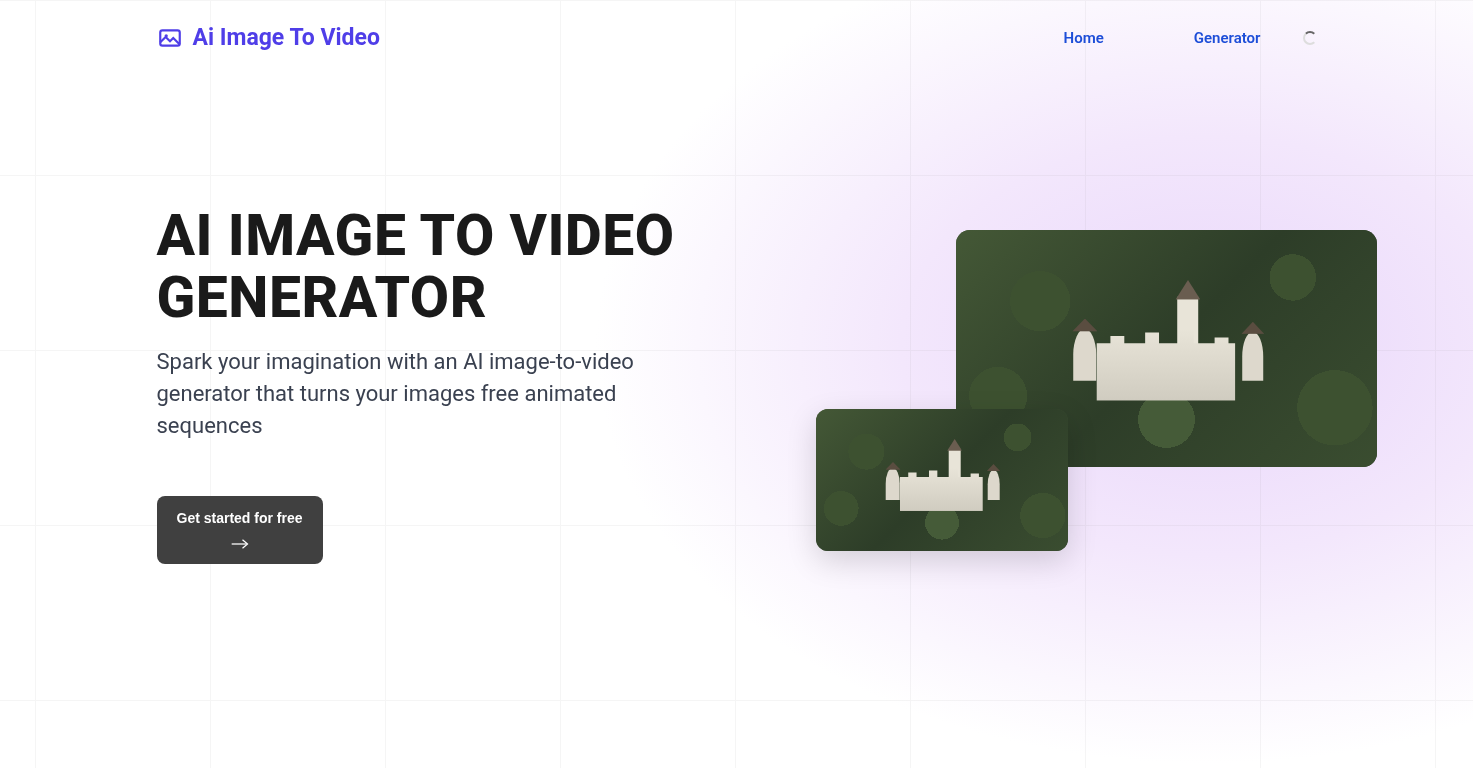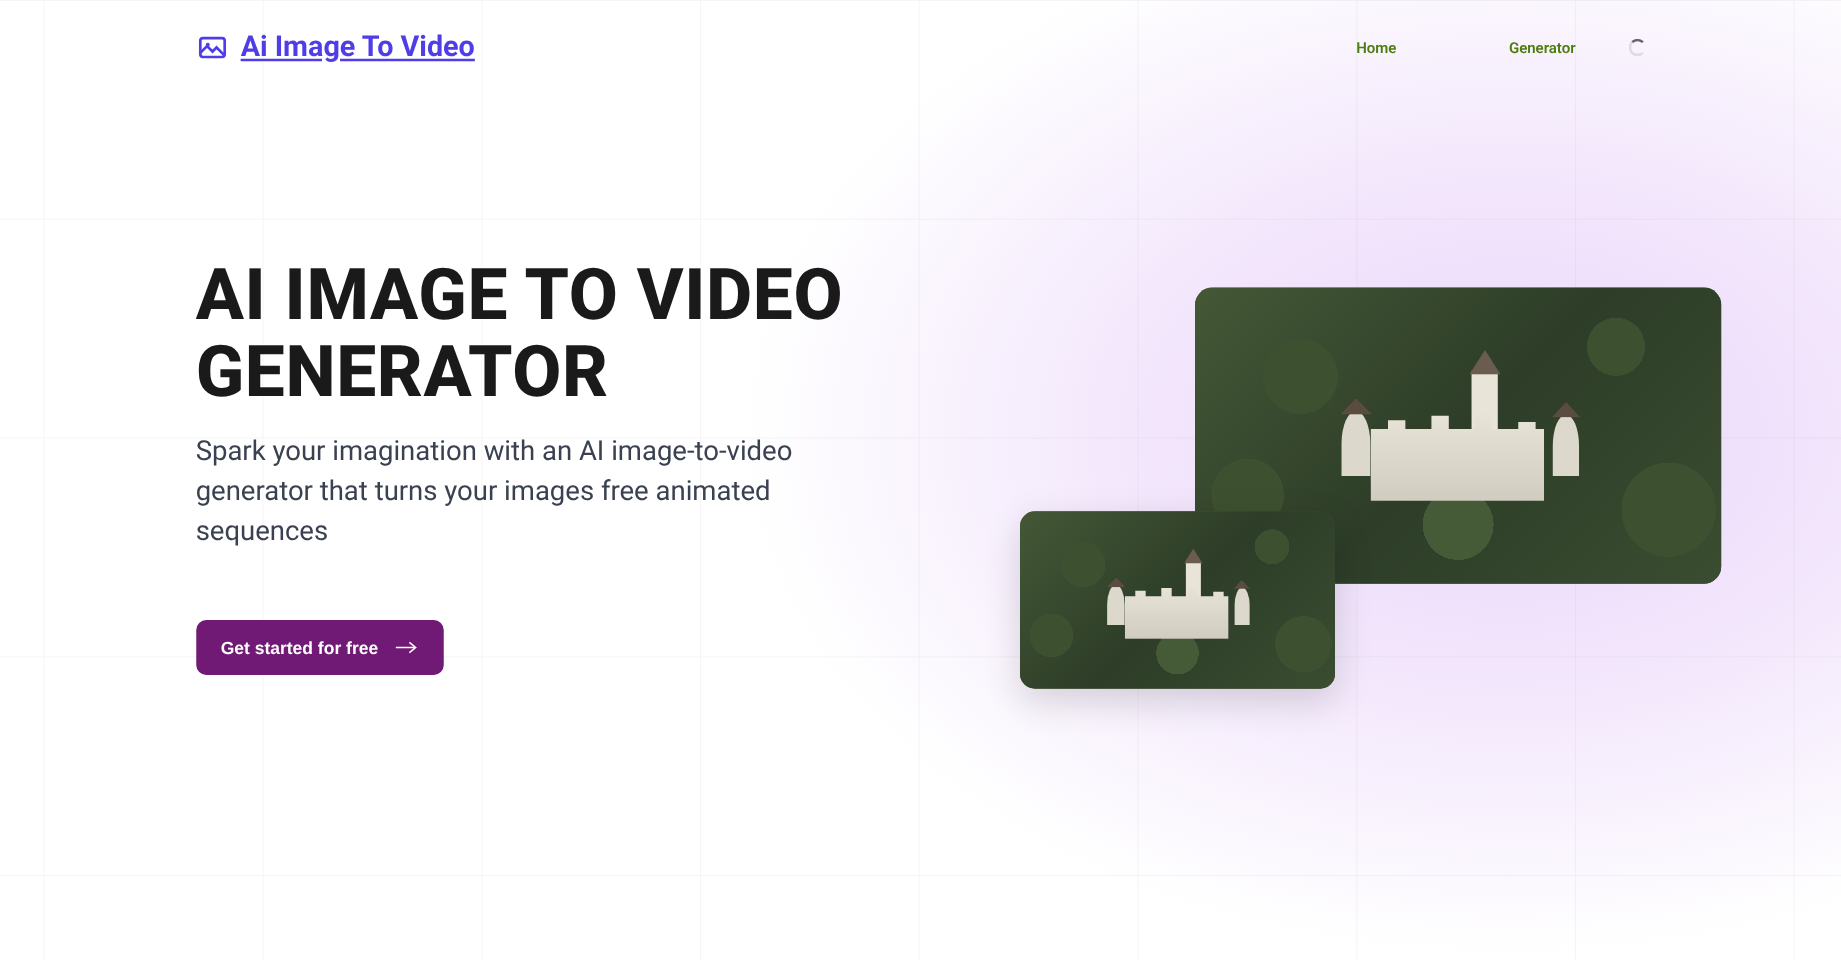--- a/index.html
+++ b/index.html
@@ -59,41 +59,40 @@
     }
     
     .logo {
       display: flex;
       align-items: center;
       gap: 10px;
       color: #4F3EE8;
       font-weight: 700;
       font-size: 23px;
       cursor: pointer;
-      text-decoration: underline;
     }
     
     .logo-icon {
       width: 26px;
       height: 26px;
       stroke: #4F3EE8;
       stroke-width: 2;
       fill: none;
     }
     
     .nav {
       display: flex;
       align-items: center;
       gap: 42px;
     }
     
     .nav-link {
-      color: #4d7c0f;
+      color: #1d4ed8;
       font-weight: 600;
-      font-size: 12px;
+      font-size: 15px;
       text-decoration: none;
       cursor: pointer;
       padding-left: 48px;
     }
     
     .spinner {
       width: 14px;
       height: 14px;
       border: 2px solid #ddd;
       border-top-color: #666;
@@ -133,28 +132,29 @@
       line-height: 1.45;
       color: #3a4150;
       margin-bottom: 54px;
       max-width: 490px;
     }
     
     .cta-button {
       display: inline-flex;
       align-items: center;
       gap: 12px;
-      background: #701a75;
+      background: #404040;
       color: #ffffff;
       font-weight: 600;
       font-size: 14px;
       padding: 14px 20px;
       border: none;
       border-radius: 8px;
       cursor: pointer;
+      flex-direction: column;
     }
     
     .cta-arrow {
       width: 20px;
       height: 12px;
       stroke: #ffffff;
       stroke-width: 1.5;
       fill: none;
     }
     

